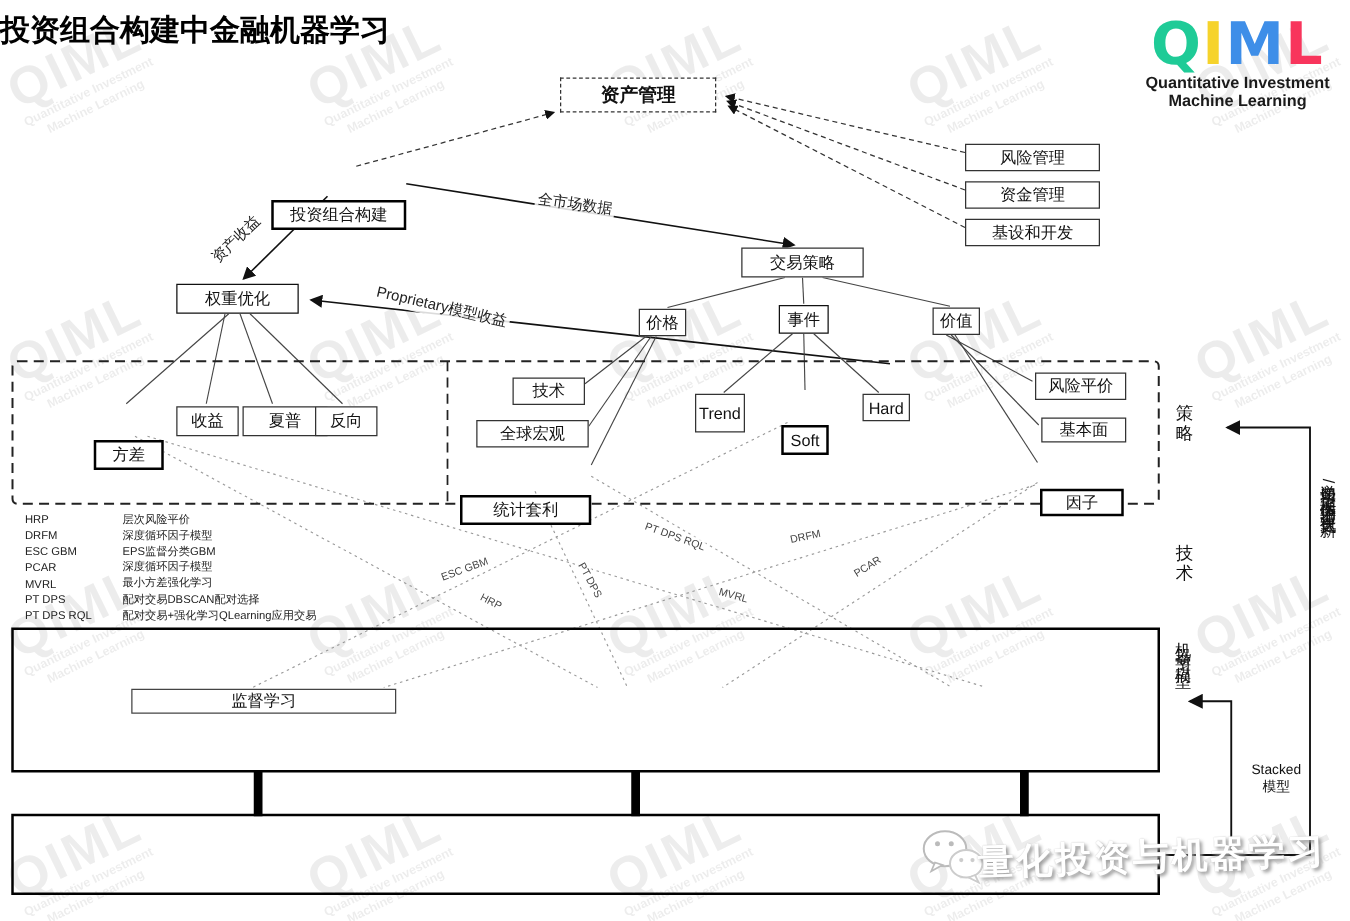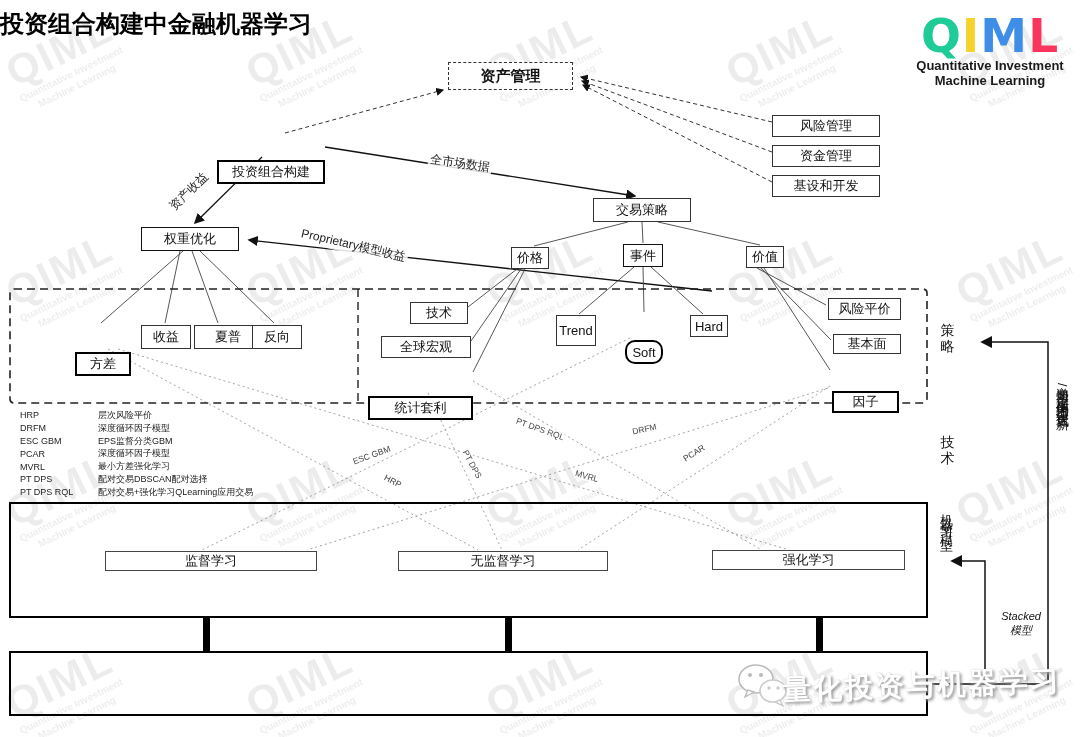--- a/index.html
+++ b/index.html
@@ -25,21 +25,21 @@
   .logo .lline{font-size:13px;font-weight:bold;color:#1a1a1a;line-height:1.15;}
   
   .elabel{position:absolute;font-size:12px;color:#222;background:rgba(255,255,255,.85);padding:0 2px;z-index:3;white-space:nowrap;}
   .clabel{position:absolute;font-size:8.5px;color:#444;background:rgba(255,255,255,.8);z-index:2;white-space:nowrap;}
   
   .legend{position:absolute;left:20px;top:409px;z-index:3;font-size:9px;color:#222;}
   .legend .row{display:flex;height:12.8px;align-items:center;}
   .legend .code{width:78px;}
   
   .vlabel{position:absolute;writing-mode:vertical-rl;color:#111;z-index:3;white-space:nowrap;}
-  .stacked{position:absolute;left:994px;top:610px;width:54px;text-align:center;font-size:11px;color:#111;line-height:1.25;z-index:3;font-style:italic;}
+  .stacked{position:absolute;left:994px;top:610px;width:54px;text-align:center;font-size:11px;color:#111;line-height:1.25;z-index:3;}
   .outputs{position:absolute;left:10px;top:672px;width:917px;text-align:center;font-size:15px;color:#111;z-index:2;}
   
   .brand{position:absolute;left:782px;top:666px;font-size:29px;font-weight:bold;color:#fff;letter-spacing:2px;z-index:5;transform:rotate(-2deg);text-shadow:2px 2px 3px #9a9a9a,0 0 1px #c0c0c0;white-space:nowrap;}
   .wechat{position:absolute;left:736px;top:662px;z-index:5;}
 </style>
 </head>
 <body>
 <div id="stage">
     <div class="wm-tile" style="left: 920px; top: 660px;">
       <div class="wm-big">QIML</div>
@@ -218,28 +218,26 @@
 <div class="node med" style="left:623px;top:244px;width:40px;height:23px;">事件</div>
 <div class="node" style="left:746px;top:246px;width:38px;height:22px;">价值</div>
 <div class="node bold" style="left:75px;top:325px;width:56px;height:24px;">方差</div>
 <div class="node" style="left:141px;top:325px;width:50px;height:24px;">收益</div>
 <div class="node" style="left:194px;top:325px;width:68px;height:24px;">夏普</div>
 <div class="node" style="left:252px;top:325px;width:50px;height:24px;">反向</div>
 <div class="node" style="left:410px;top:302px;width:58px;height:22px;">技术</div>
 <div class="node" style="left:381px;top:336px;width:90px;height:22px;">全球宏观</div>
 <div class="node bold" style="left:368px;top:369px;width:105px;height:24px;">统计套利</div>
 <div class="node" style="left:556px;top:315px;width:40px;height:31px;">Trend</div>
-<div class="node bold" style="left:625px;top:313px;width:38px;height:24px;border-radius:10px;">Soft</div>
+<div class="node bold" style="left:625px;top:313px;width:38px;height:24px;">Soft</div>
 <div class="node" style="left:690px;top:315px;width:38px;height:22px;">Hard</div>
 <div class="node" style="left:828px;top:298px;width:73px;height:22px;">风险平价</div>
 <div class="node" style="left:833px;top:334px;width:68px;height:20px;">基本面</div>
 <div class="node bold" style="left:832px;top:364px;width:67px;height:22px;">因子</div>
 <div class="node mlbox" style="left:105px;top:551px;width:212px;height:20px;">监督学习</div>
-<div class="node mlbox" style="left:398px;top:551px;width:210px;height:20px;">无监督学习</div>
-<div class="node mlbox" style="left:712px;top:550px;width:193px;height:20px;">强化学习</div>
 
 <div class="elabel" style="left:163px;top:183px;transform:rotate(-44deg);">资产收益</div>
 <div class="elabel" style="left:428px;top:155px;transform:rotate(8deg);">全市场数据</div>
 <div class="elabel" style="left:298px;top:237px;transform:rotate(13deg);">Proprietary模型收益</div>
 
 <div class="clabel" style="left:352px;top:450px;transform:rotate(-20deg);">ESC GBM</div>
 <div class="clabel" style="left:384px;top:476px;transform:rotate(27deg);">HRP</div>
 <div class="clabel" style="left:457px;top:459px;transform:rotate(62deg);">PT DPS</div>
 <div class="clabel" style="left:515px;top:424px;transform:rotate(20deg);">PT DPS RQL</div>
 <div class="clabel" style="left:575px;top:471px;transform:rotate(15deg);">MVRL</div>

